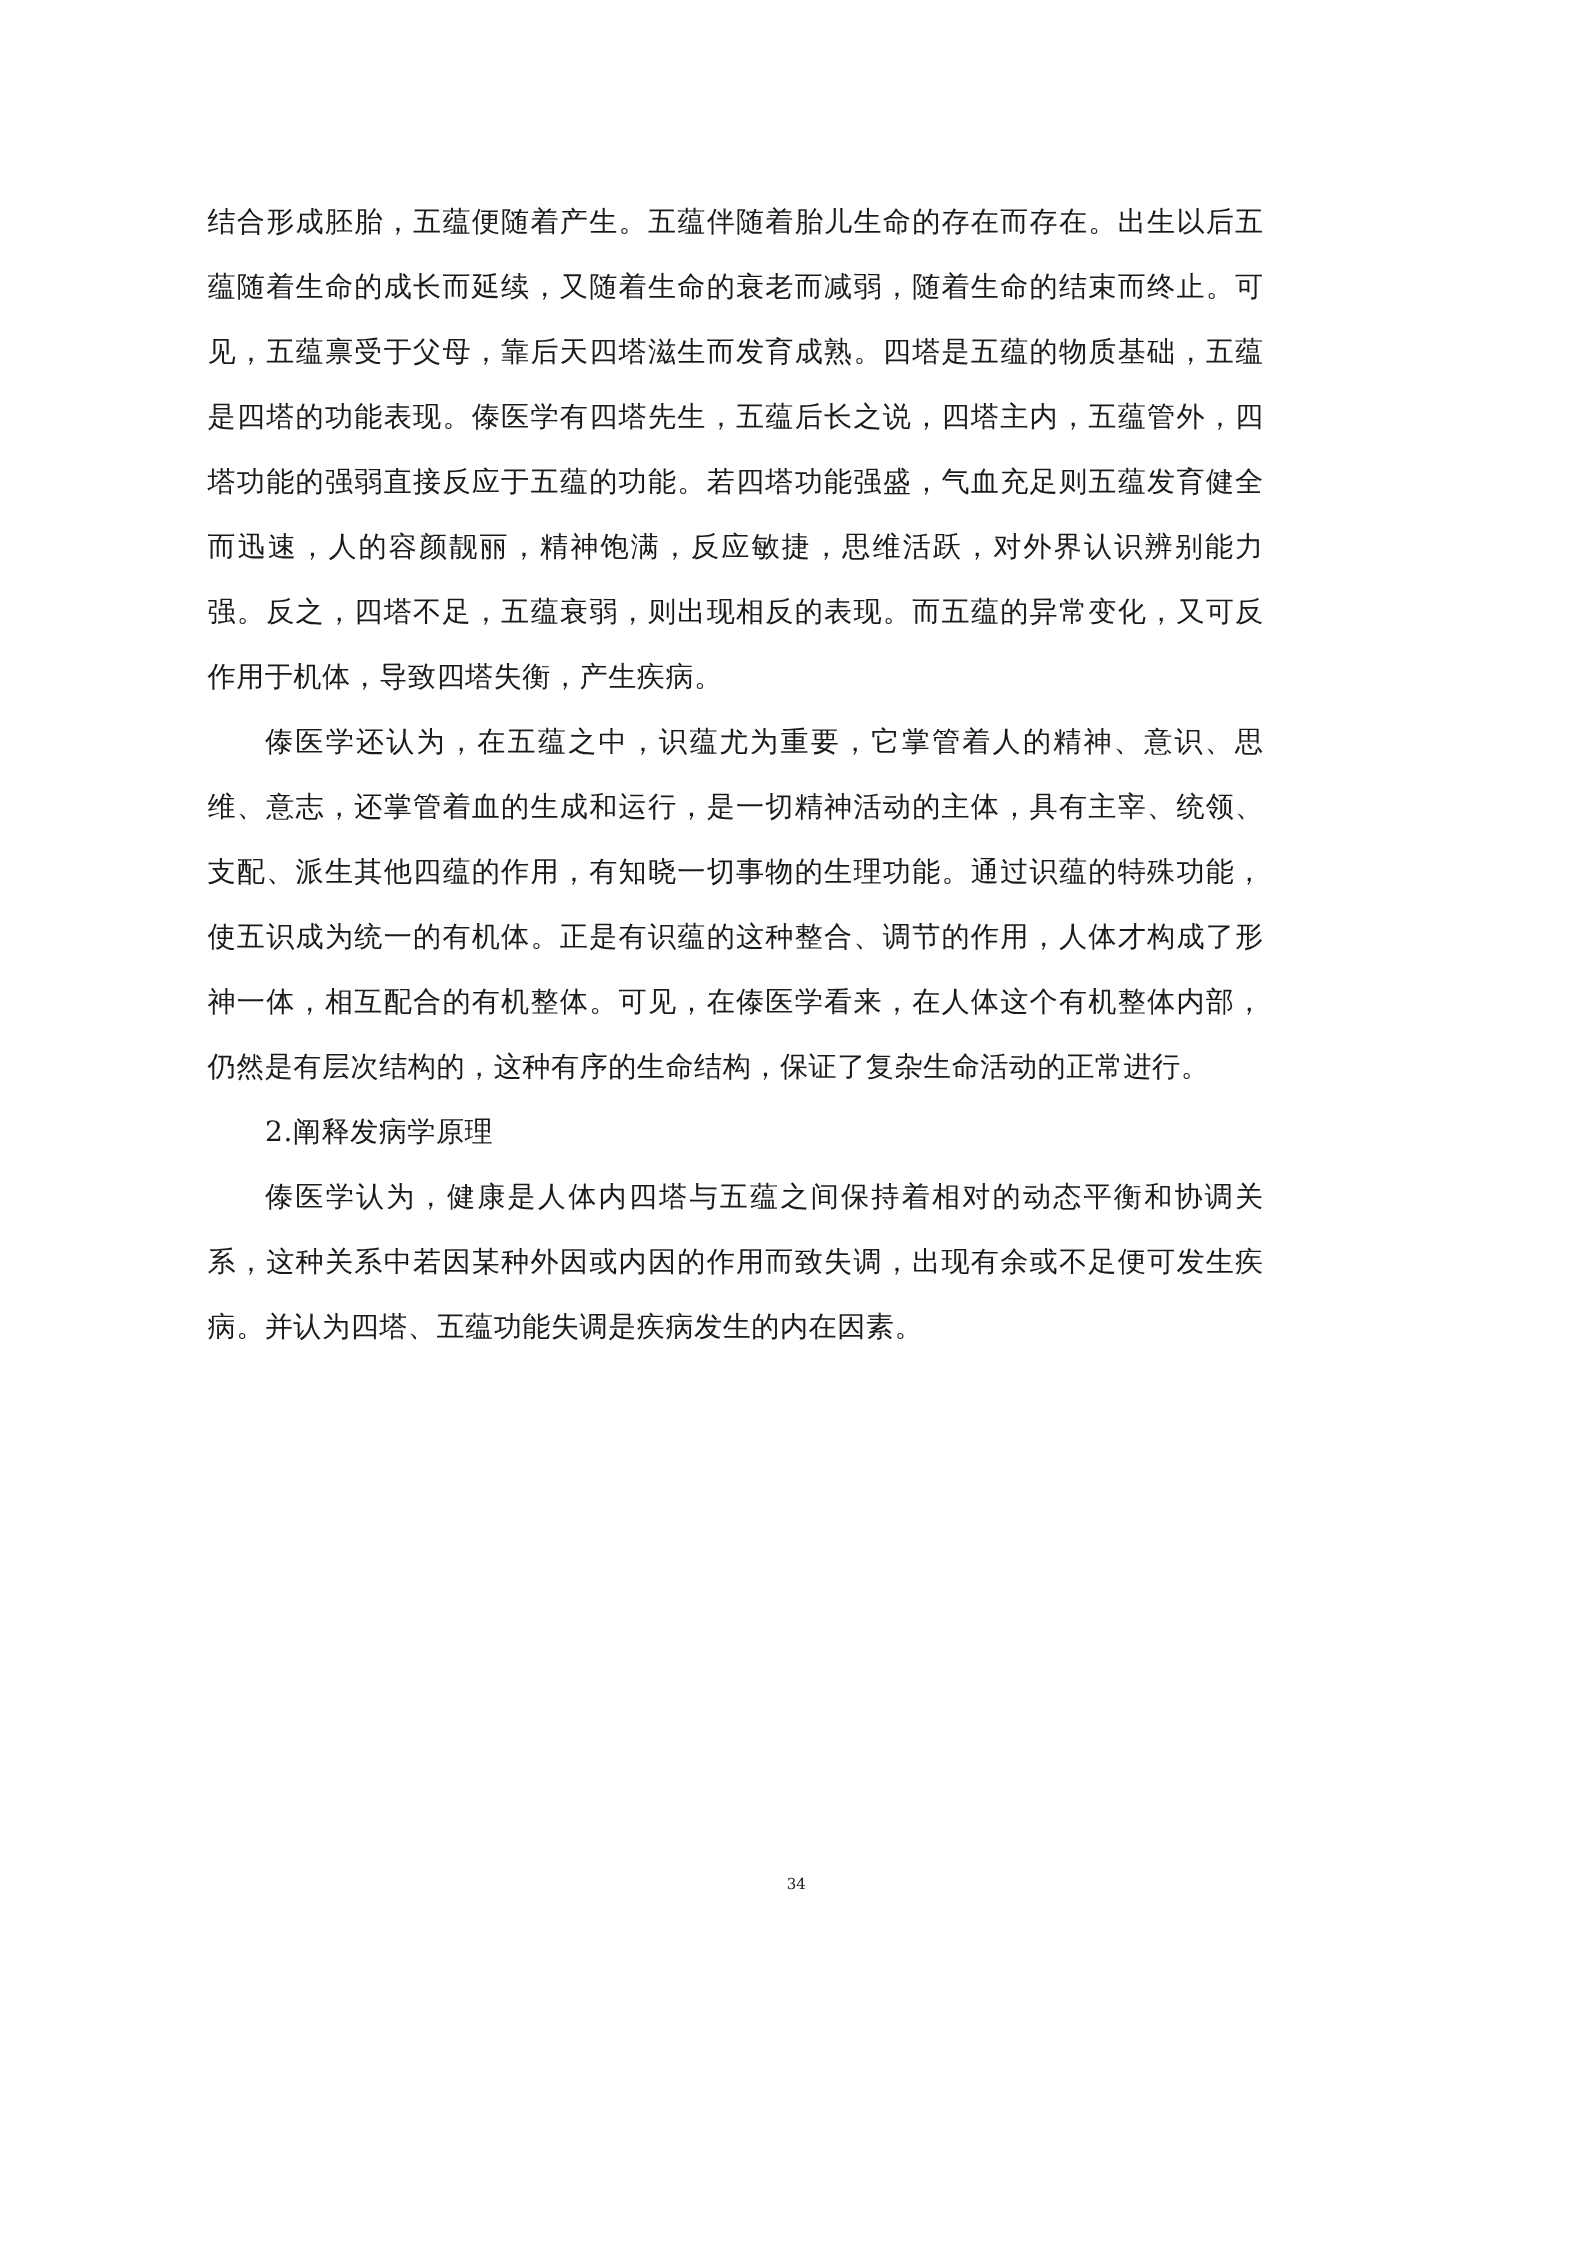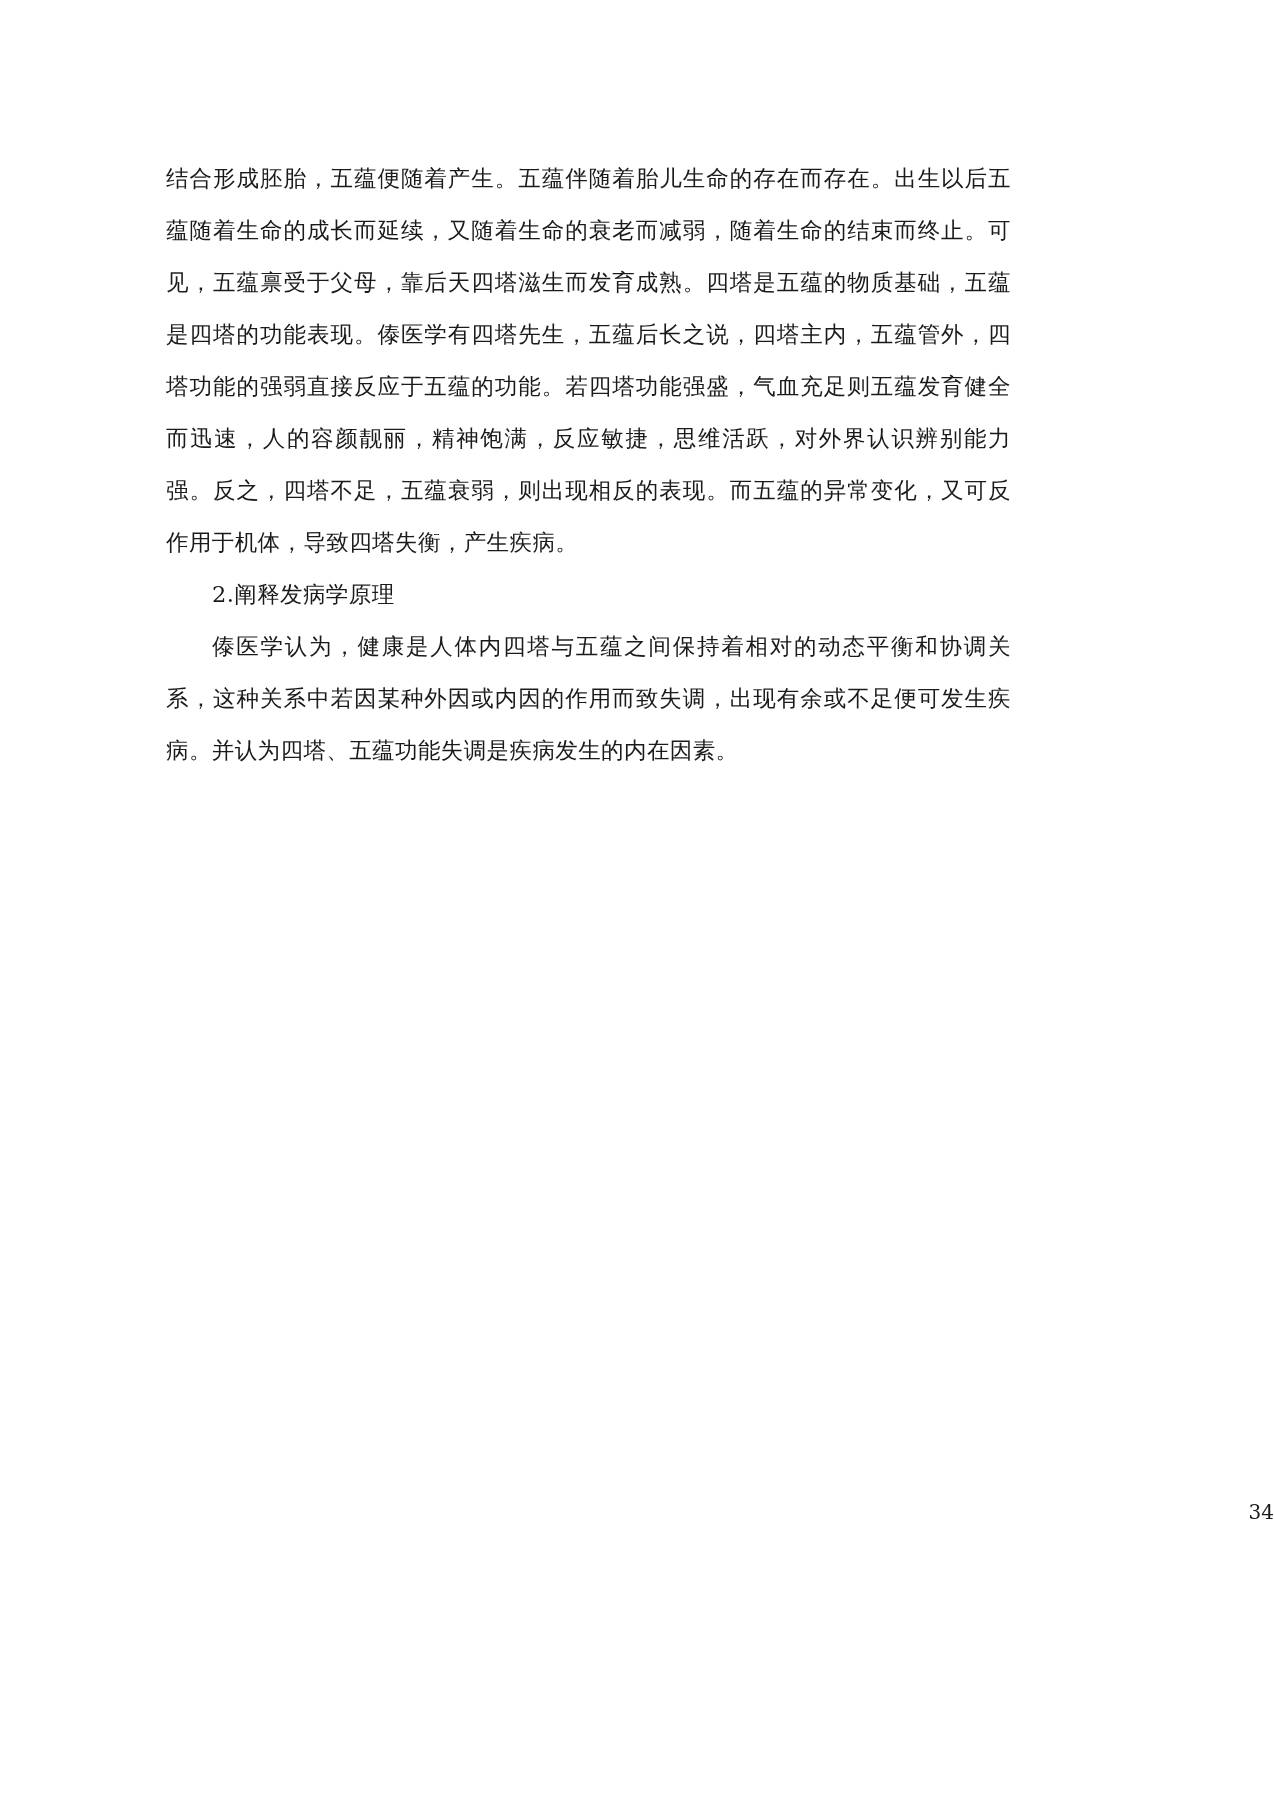--- a/index.html
+++ b/index.html
@@ -39,29 +39,30 @@
     letter-spacing: 0.4px;
   }
   p.indent {
     text-indent: 46px;
   }
   .page-number {
     position: absolute;
     left: 0;
     right: 0;
     top: 1500px;
-    text-align: right;
-    font-size: 20px;
+    text-align: center;
+    font-size: 12px;
     font-family: "DejaVu Serif", "Liberation Serif", serif;
     color: #1a1a1a;
   }
 </style>
 </head>
 <body>
 
 <div class="page">
   <div class="content">
     <p>结合形成胚胎，五蕴便随着产生。五蕴伴随着胎儿生命的存在而存在。出生以后五蕴随着生命的成长而延续，又随着生命的衰老而减弱，随着生命的结束而终止。可见，五蕴禀受于父母，靠后天四塔滋生而发育成熟。四塔是五蕴的物质基础，五蕴是四塔的功能表现。傣医学有四塔先生，五蕴后长之说，四塔主内，五蕴管外，四塔功能的强弱直接反应于五蕴的功能。若四塔功能强盛，气血充足则五蕴发育健全而迅速，人的容颜靓丽，精神饱满，反应敏捷，思维活跃，对外界认识辨别能力强。反之，四塔不足，五蕴衰弱，则出现相反的表现。而五蕴的异常变化，又可反作用于机体，导致四塔失衡，产生疾病。</p>
+    <p class="indent">傣医学还认为，在五蕴之中，识蕴尤为重要，它掌管着人的精神、意识、思维、意志，还掌管着血的生成和运行，是一切精神活动的主体，具有主宰、统领、支配、派生其他四蕴的作用，有知晓一切事物的生理功能。通过识蕴的特殊功能，使五识成为统一的有机体。正是有识蕴的这种整合、调节的作用，人体才构成了形神一体，相互配合的有机整体。可见，在傣医学看来，在人体这个有机整体内部，仍然是有层次结构的，这种有序的生命结构，保证了复杂生命活动的正常进行。</p>
     <p class="indent">2.阐释发病学原理</p>
     <p class="indent">傣医学认为，健康是人体内四塔与五蕴之间保持着相对的动态平衡和协调关系，这种关系中若因某种外因或内因的作用而致失调，出现有余或不足便可发生疾病。并认为四塔、五蕴功能失调是疾病发生的内在因素。</p>
   </div>
   <div class="page-number">34</div>
 </div>
 
 </body></html>

